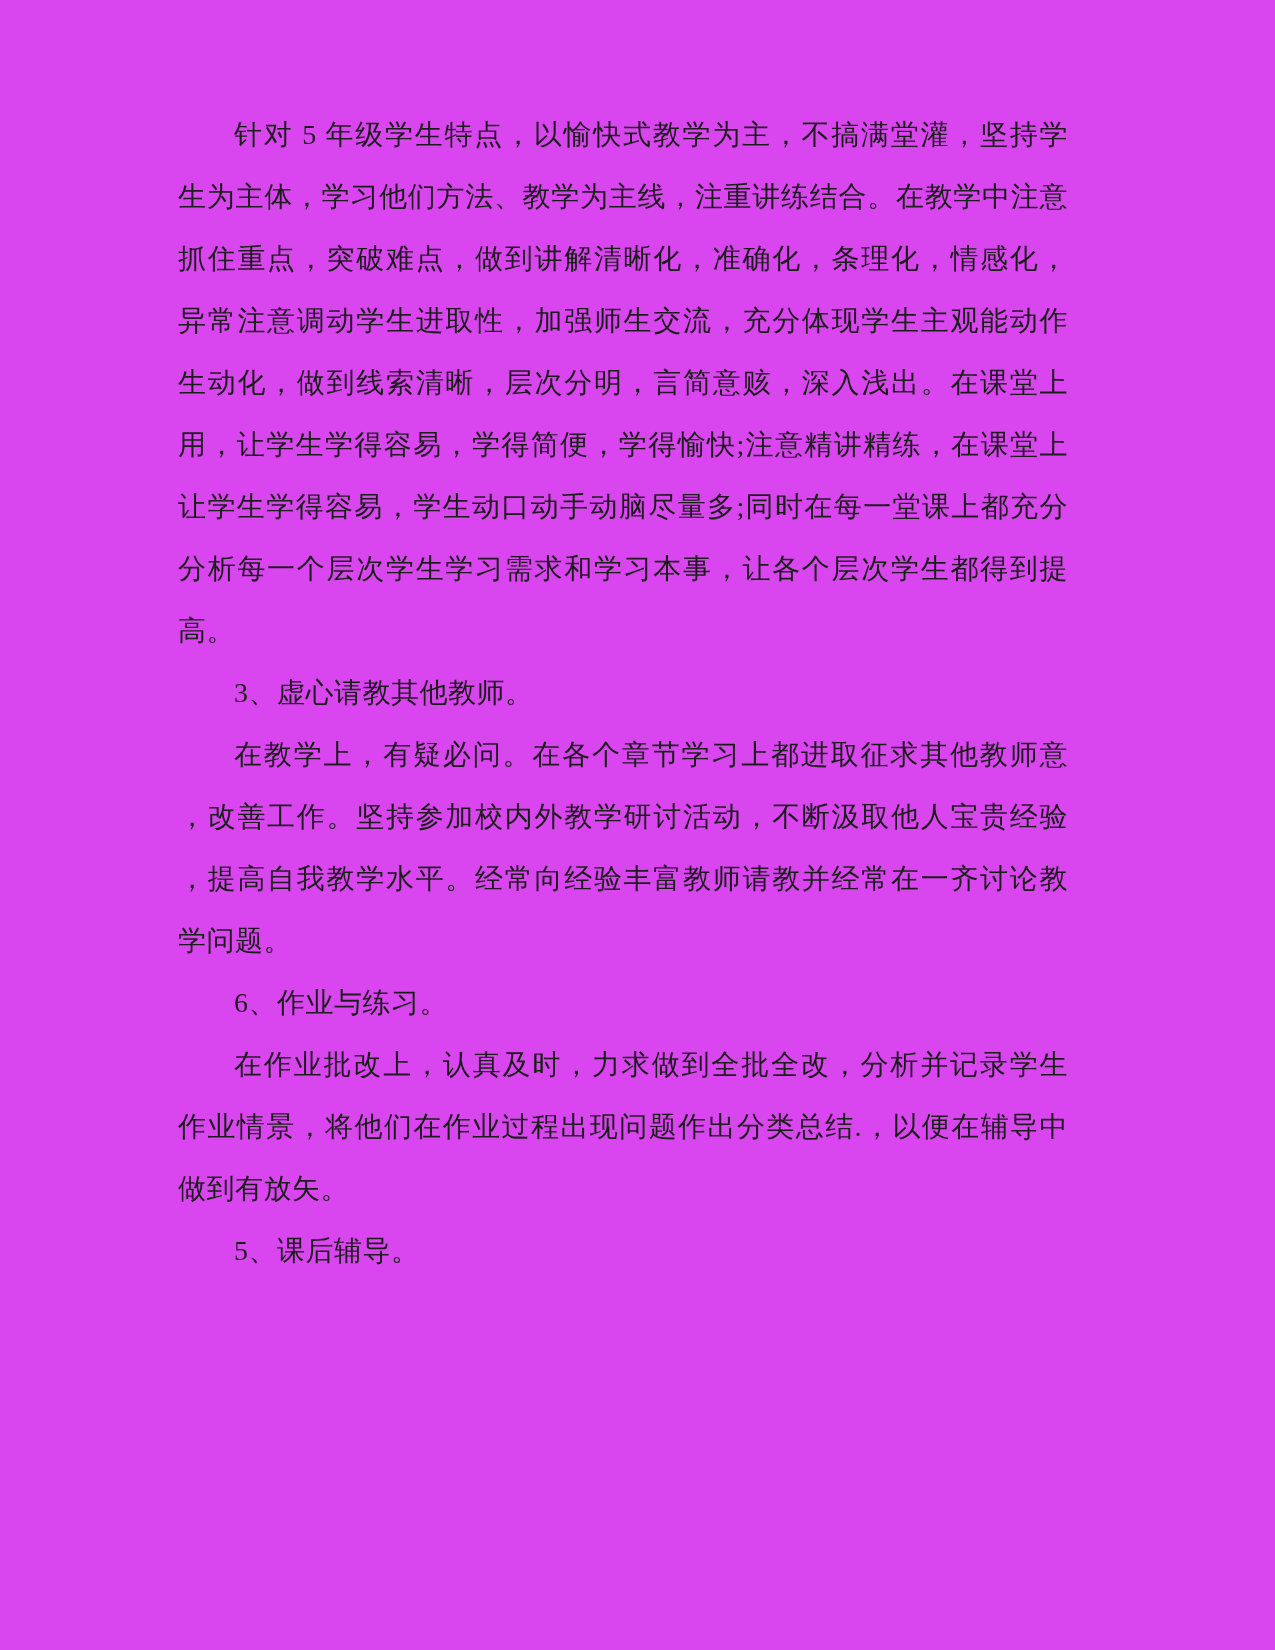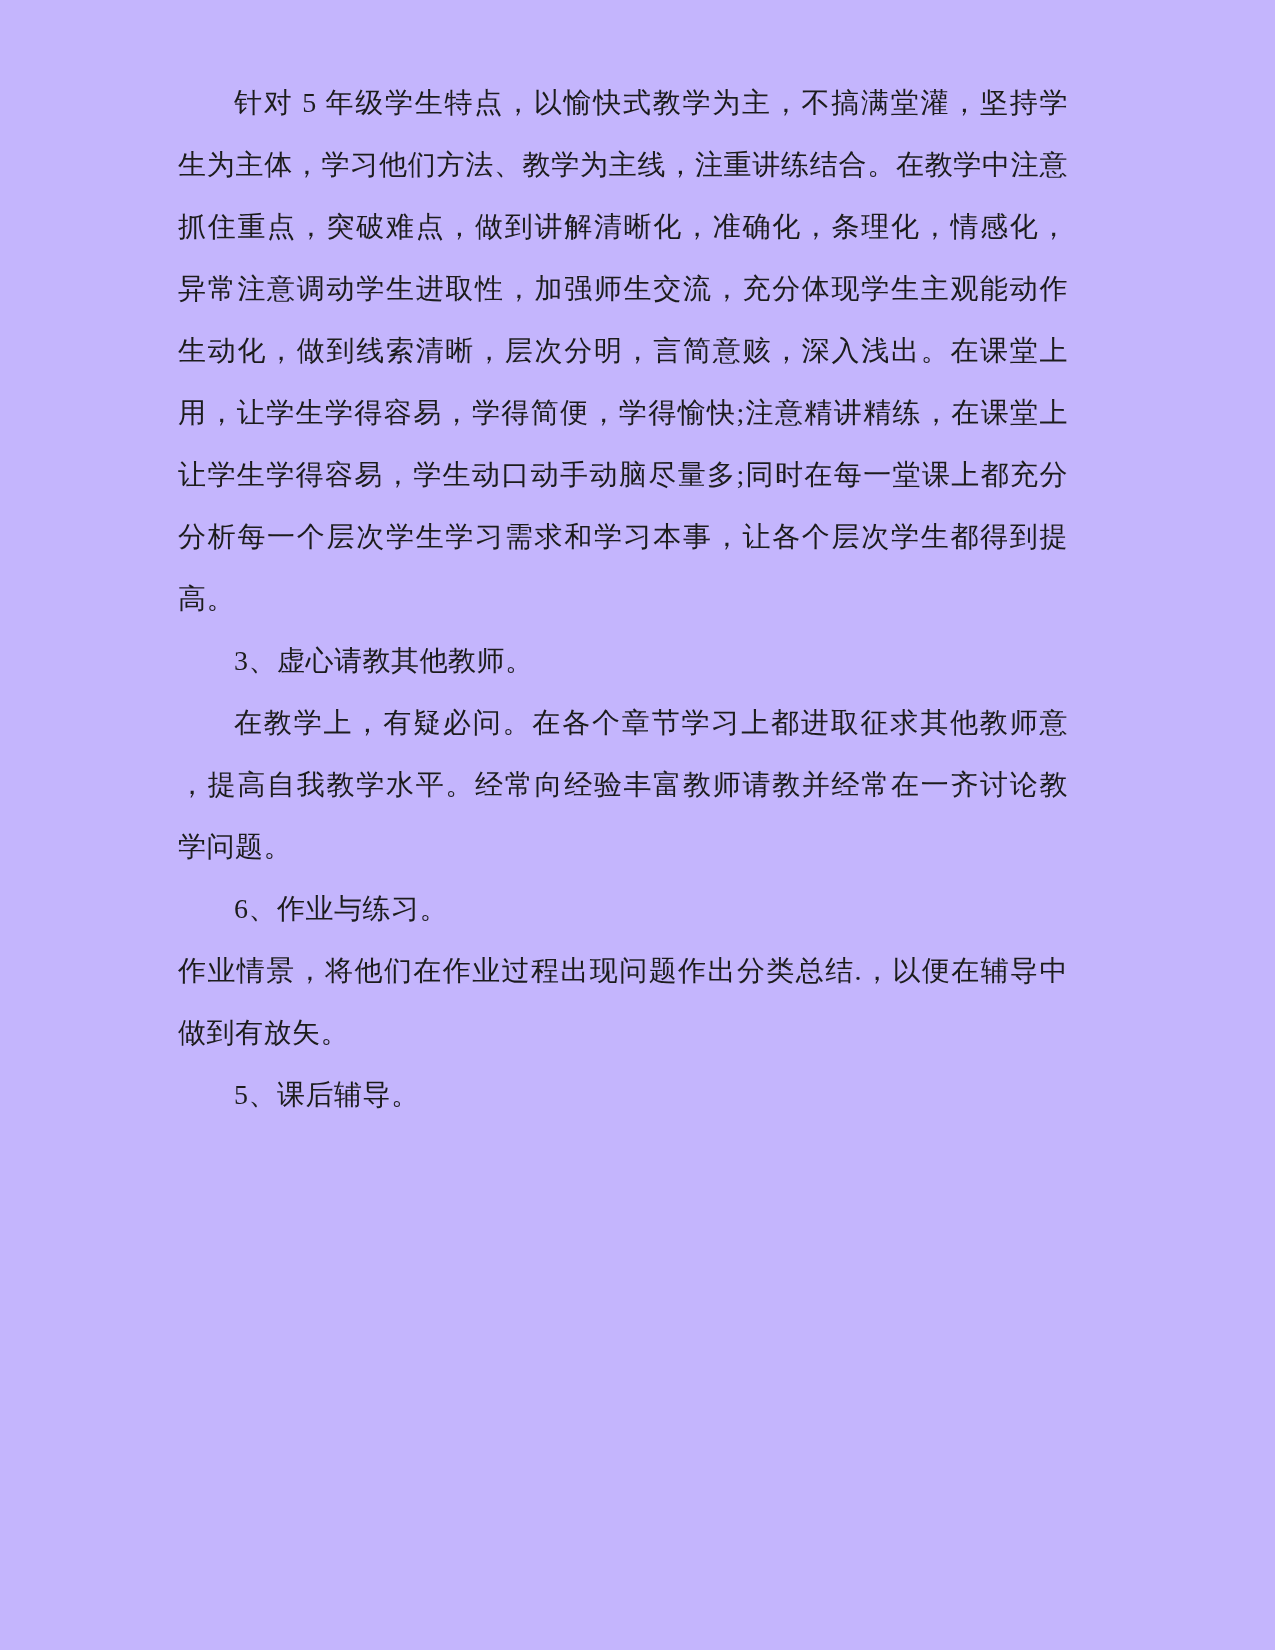--- a/index.html
+++ b/index.html
@@ -6,22 +6,22 @@
     margin: 0;
     padding: 0;
     background: #ffffff;
   }
   .page {
     position: relative;
     width: 1275px;
     height: 1650px;
     margin: 0 auto;
     box-sizing: border-box;
-    padding: 72px 207px 0 178px;
-    background: #c4b5fd;
+    padding: 104px 207px 0 178px;
+    background: #d946ef;
     font-family: "Liberation Serif", "DejaVu Serif", serif;
     font-size: 28px;
     line-height: 62px;
     overflow: hidden;
   }
   .doc-body {
     width: 890px;
   }
   .paragraph {
     margin: 0;
@@ -62,27 +62,29 @@
         <div class="line">用，让学生学得容易，学得简便，学得愉快;注意精讲精练，在课堂上</div>
         <div class="line">让学生学得容易，学生动口动手动脑尽量多;同时在每一堂课上都充分</div>
         <div class="line">分析每一个层次学生学习需求和学习本事，让各个层次学生都得到提</div>
         <div class="line last-line">高。</div>
       </div>
       <div class="paragraph heading">
         <div class="line first-line last-line">3、虚心请教其他教师。</div>
       </div>
       <div class="paragraph body">
         <div class="line first-line">在教学上，有疑必问。在各个章节学习上都进取征求其他教师意</div>
+        <div class="line">，改善工作。坚持参加校内外教学研讨活动，不断汲取他人宝贵经验</div>
         <div class="line">，提高自我教学水平。经常向经验丰富教师请教并经常在一齐讨论教</div>
         <div class="line last-line">学问题。</div>
       </div>
       <div class="paragraph heading">
         <div class="line first-line last-line">6、作业与练习。</div>
       </div>
       <div class="paragraph body">
+        <div class="line first-line">在作业批改上，认真及时，力求做到全批全改，分析并记录学生</div>
         <div class="line">作业情景，将他们在作业过程出现问题作出分类总结.，以便在辅导中</div>
         <div class="line last-line">做到有放矢。</div>
       </div>
       <div class="paragraph heading">
         <div class="line first-line last-line">5、课后辅导。</div>
       </div>
     </div>
 </div>
 
 </body></html>

